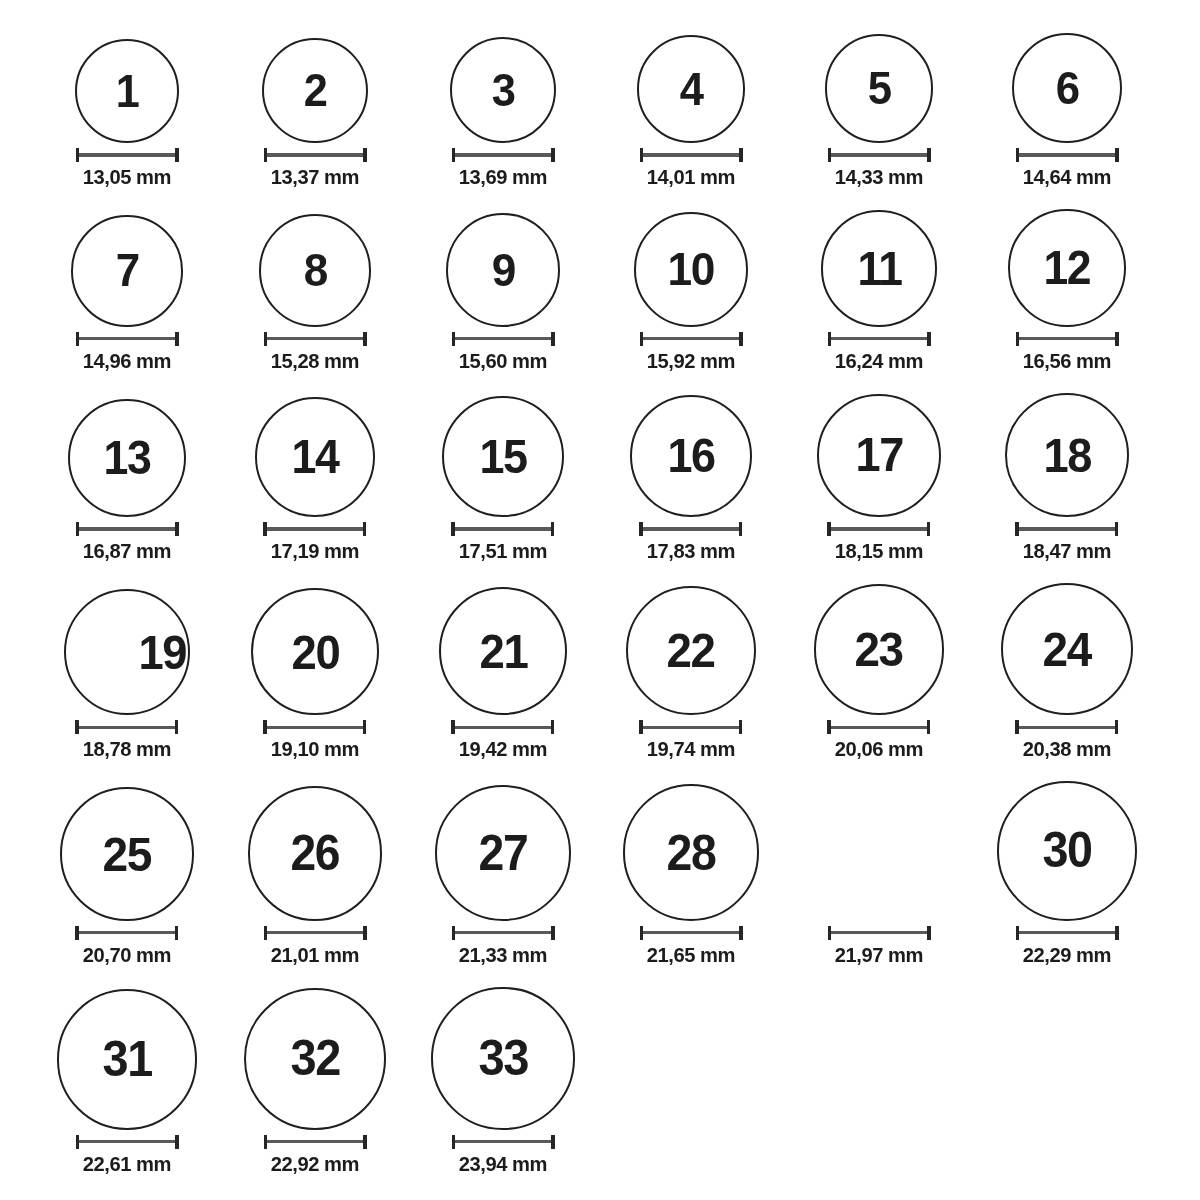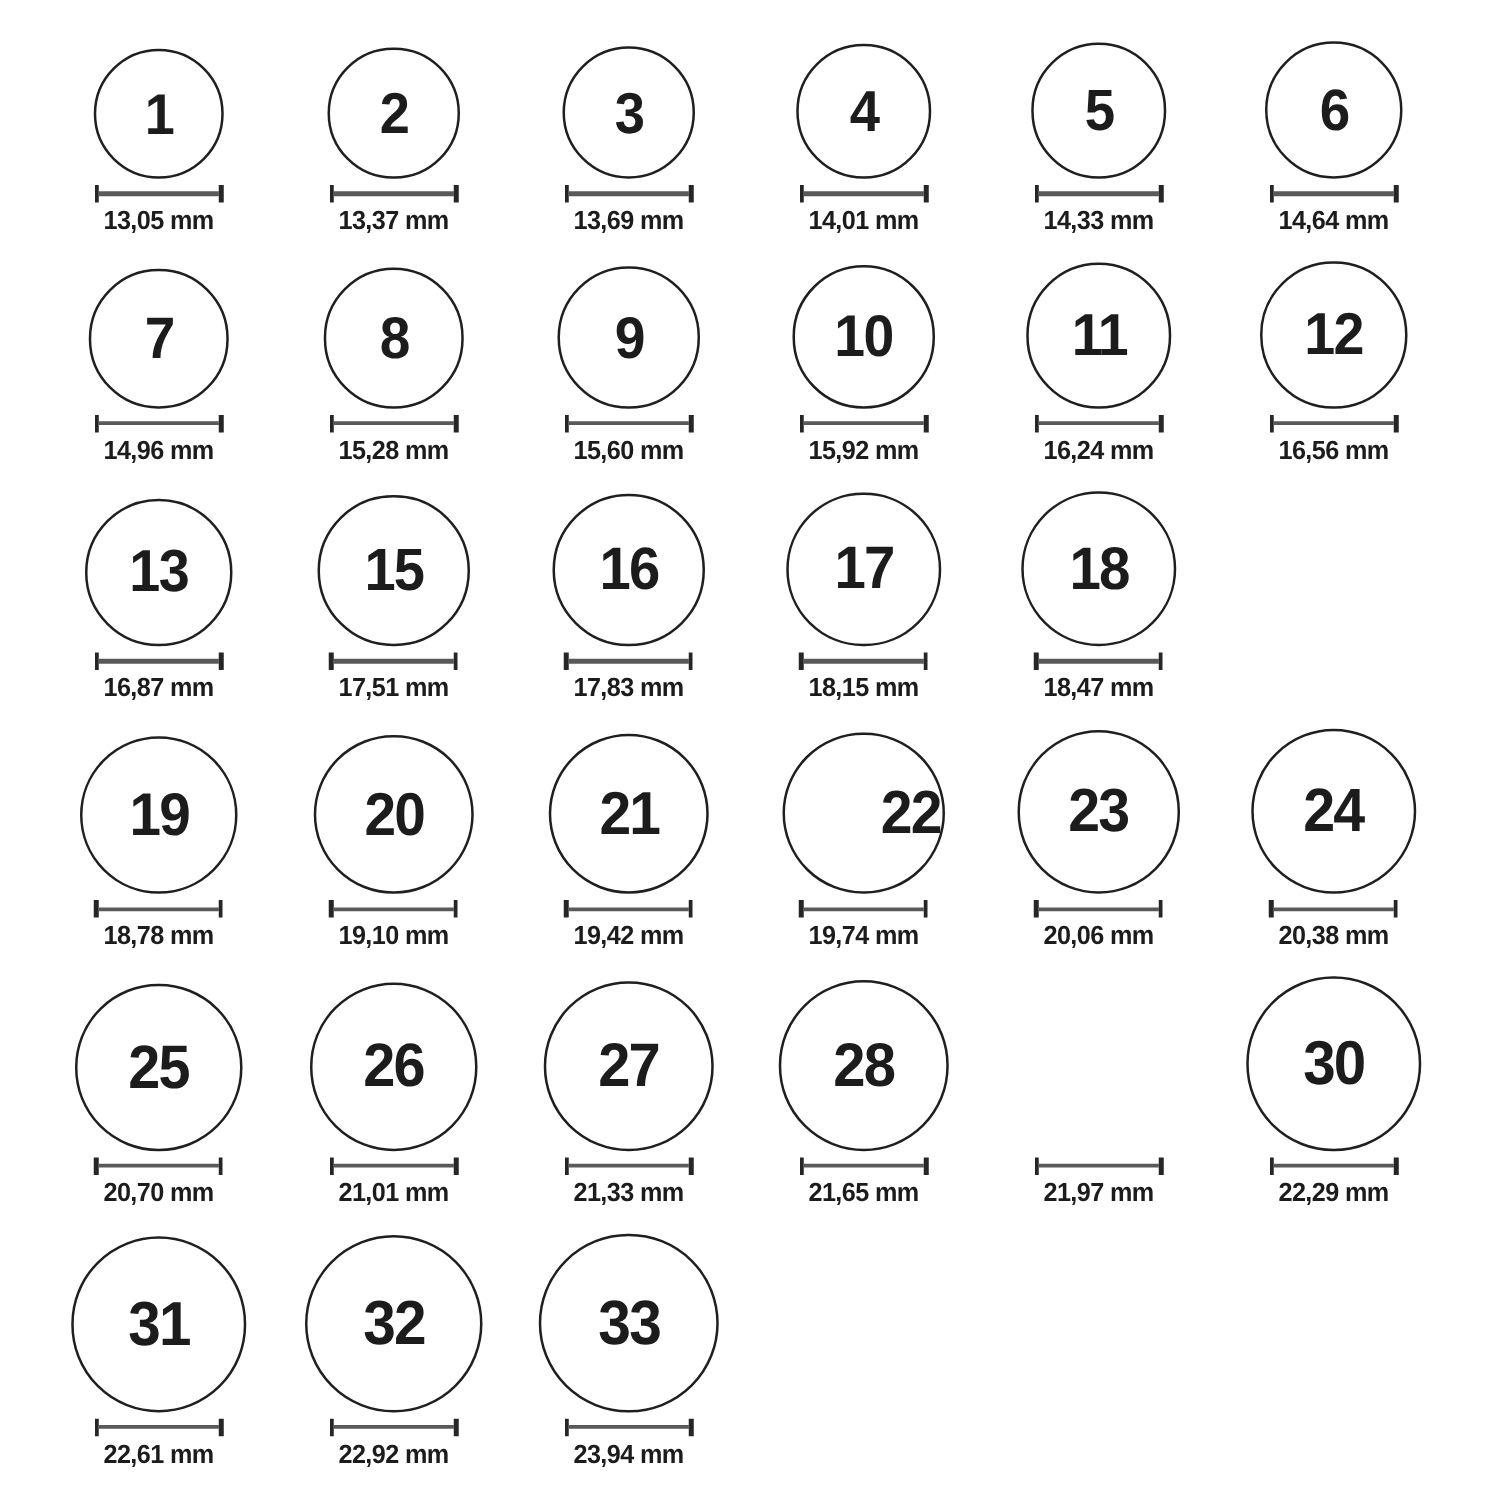--- a/index.html
+++ b/index.html
@@ -218,20 +218,31 @@
       <span class="num" style="font-size: 47.5px;">13</span>
     </div>
     <div class="measure">
       <span class="tick"></span>
       <span class="bar"></span>
       <span class="tick"></span>
     </div>
     <div class="label">16,87 mm</div>
   </div>
       <div class="cell">
+    <div class="circle" style="width: 119.86px; height: 119.86px;">
+      <span class="num" style="font-size: 47.625px;">14</span>
+    </div>
+    <div class="measure">
+      <span class="tick"></span>
+      <span class="bar"></span>
+      <span class="tick"></span>
+    </div>
+    <div class="label">17,19 mm</div>
+  </div>
+      <div class="cell">
     <div class="circle" style="width: 121.08px; height: 121.08px;">
       <span class="num" style="font-size: 47.75px;">15</span>
     </div>
     <div class="measure">
       <span class="tick"></span>
       <span class="bar"></span>
       <span class="tick"></span>
     </div>
     <div class="label">17,51 mm</div>
   </div>
@@ -264,21 +275,21 @@
     <div class="measure">
       <span class="tick"></span>
       <span class="bar"></span>
       <span class="tick"></span>
     </div>
     <div class="label">18,47 mm</div>
   </div>
     </div>
     <div class="row">
       <div class="cell">
-    <div class="circle" style="width: 125.96px; height: 125.96px;">
+    <div class="circle" style="width: 125.96px; height: 125.96px; justify-content: flex-end;">
       <span class="num" style="font-size: 48.25px;">19</span>
     </div>
     <div class="measure">
       <span class="tick"></span>
       <span class="bar"></span>
       <span class="tick"></span>
     </div>
     <div class="label">18,78 mm</div>
   </div>
       <div class="cell">
@@ -297,21 +308,21 @@
       <span class="num" style="font-size: 48.5px;">21</span>
     </div>
     <div class="measure">
       <span class="tick"></span>
       <span class="bar"></span>
       <span class="tick"></span>
     </div>
     <div class="label">19,42 mm</div>
   </div>
       <div class="cell">
-    <div class="circle" style="width: 129.62px; height: 129.62px; justify-content: flex-end;">
+    <div class="circle" style="width: 129.62px; height: 129.62px;">
       <span class="num" style="font-size: 48.625px;">22</span>
     </div>
     <div class="measure">
       <span class="tick"></span>
       <span class="bar"></span>
       <span class="tick"></span>
     </div>
     <div class="label">19,74 mm</div>
   </div>
       <div class="cell">

